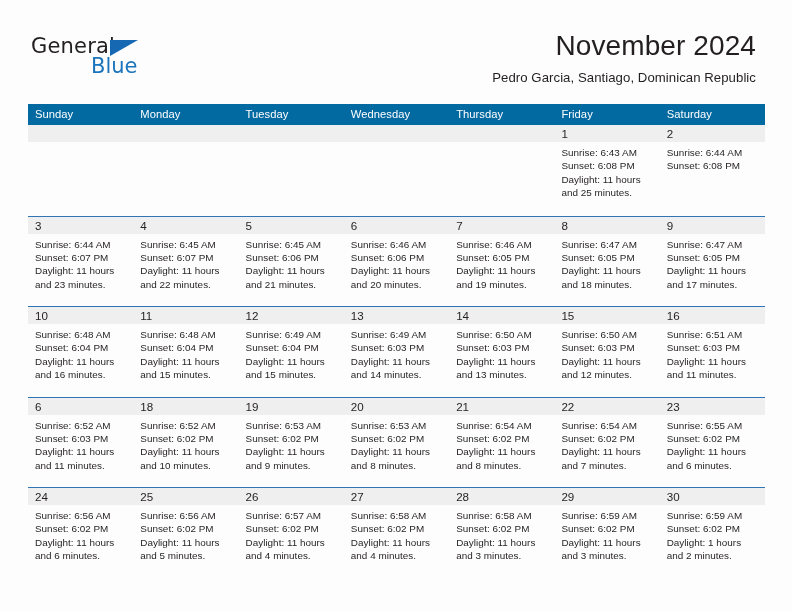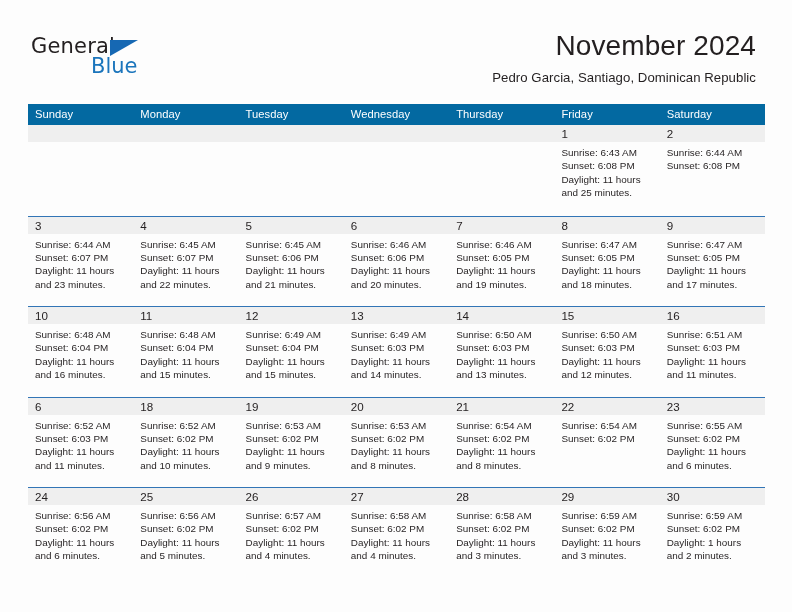--- a/index.html
+++ b/index.html
@@ -401,20 +401,21 @@
           <div>Sunrise: 6:54 AM</div>
           <div>Sunset: 6:02 PM</div>
           <div class="daylight">Daylight: 11 hours and 8 minutes.</div>
         </div>
       </div>
       <div class="day">
         <div class="day-number">22</div>
         <div class="day-info">
           <div>Sunrise: 6:54 AM</div>
           <div>Sunset: 6:02 PM</div>
+          <div class="daylight">Daylight: 11 hours and 7 minutes.</div>
         </div>
       </div>
       <div class="day">
         <div class="day-number">23</div>
         <div class="day-info">
           <div>Sunrise: 6:55 AM</div>
           <div>Sunset: 6:02 PM</div>
           <div class="daylight">Daylight: 11 hours and 6 minutes.</div>
         </div>
       </div>

